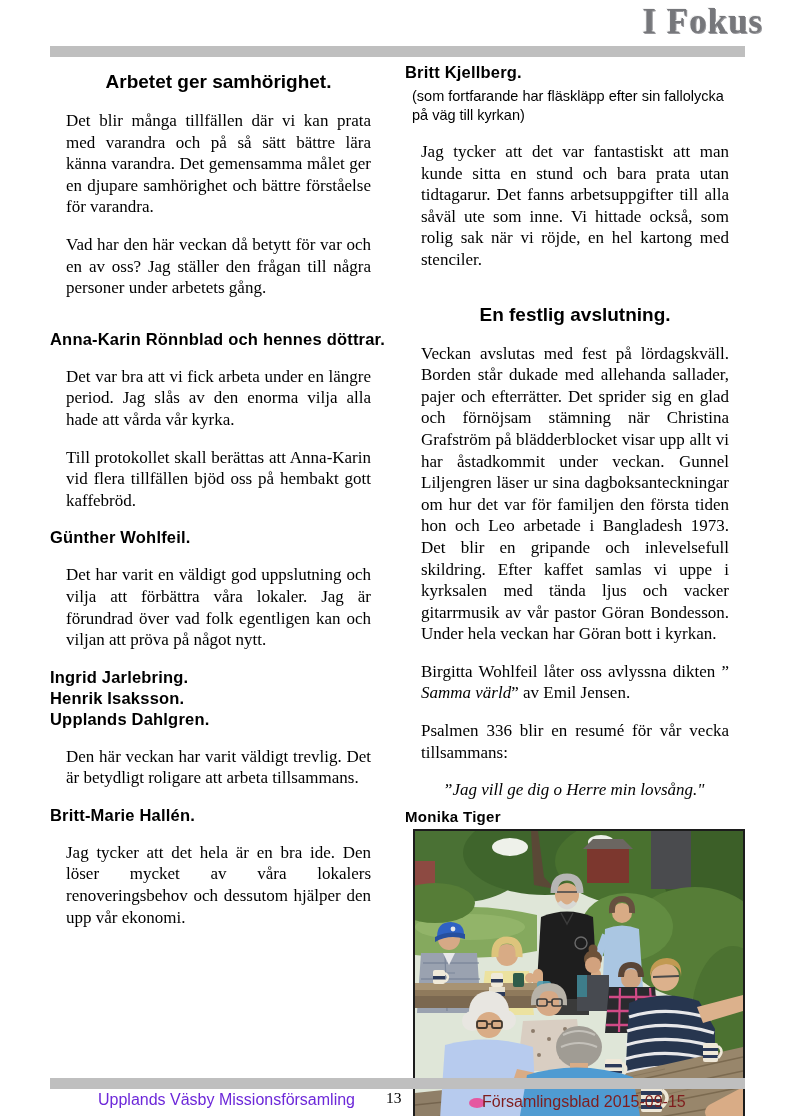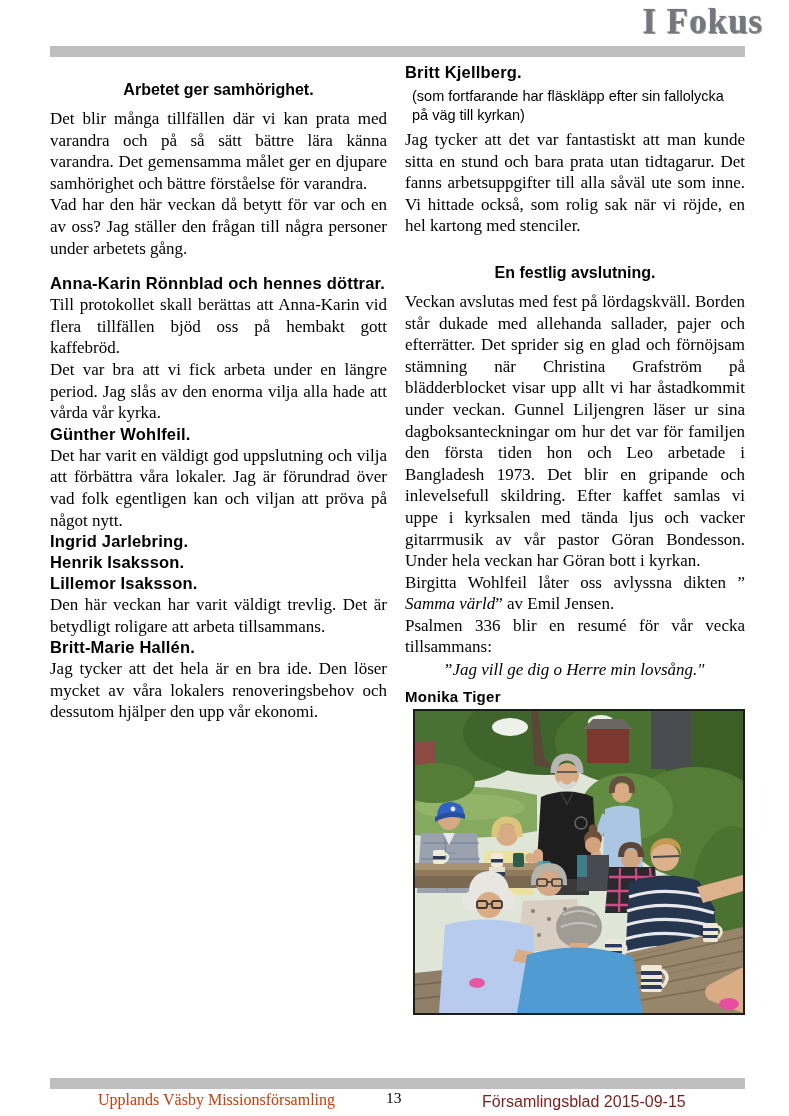--- a/index.html
+++ b/index.html
@@ -18,44 +18,44 @@
     color:var(--title_gray);letter-spacing:1px;
     text-shadow:-1px -1px 0 #f2f2f2,1px 1px 0 #98989c;
   }
   .bar{position:absolute;left:50px;width:695px;height:11px;background:var(--bar_gray);}
   .bar.top{top:46px;}
   .bar.bottom{top:1078px;}
   .content{position:absolute;left:50px;top:62px;width:695px;display:flex;gap:18px;}
   .col{width:337px;}
   .col.right{width:340px;}
   .col-heading{
-    font-family:"Liberation Sans",sans-serif;font-weight:bold;font-size:16px;
-    text-align:center;margin:16px 0 6px 0;line-height:24px;
-  }
-  p.body{font-size:17px;line-height:21.6px;text-align:justify;margin:0;}
+    font-family:"Liberation Sans",sans-serif;font-weight:bold;font-size:19px;
+    text-align:center;margin:8px 0 6px 0;line-height:24px;
+  }
+  p.body{font-size:17px;line-height:21.6px;text-align:justify;margin:16px;}
   p.name{
     font-family:"Liberation Sans",sans-serif;font-weight:bold;font-size:16.5px;
     line-height:21px;margin:0;letter-spacing:.2px;
   }
   p.note{font-family:Liberation Sans, sans-serif;font-size:14.5px;line-height:19px;margin:4px;padding-left:3px;}
   .gap{height:14px;}
   .gap.sm{height:8px;}
   p.quote{font-style:italic;font-size:17px;line-height:22px;margin:1px 0 0 38px;}
   p.byline{
     font-family:"Liberation Sans",sans-serif;font-weight:bold;font-size:15px;
     margin:7px 0 4px 0;letter-spacing:.3px;
   }
   .photo-frame{
     margin-left:8px;width:332px;height:306px;border:2px solid #1c1c1c;
     box-sizing:border-box;overflow:hidden;background:#dfe6d8;
   }
   .photo-frame svg{display:block;}
   .footer-left{
     position:absolute;left:98px;top:1091px;
-    font-family:Liberation Serif, serif;font-size:16px;color:#c2410c;
+    font-family:Liberation Sans, sans-serif;font-size:16px;color:#6d28d9;
   }
   .footer-page{
     position:absolute;left:386px;top:1089px;
     font-family:"Liberation Serif",serif;font-size:15.5px;
   }
   .footer-right{
     position:absolute;left:482px;top:1093px;
     font-family:"Liberation Sans",sans-serif;font-size:16px;color:#7f1d1d;
   }
 </style>
@@ -69,31 +69,31 @@
 
   <div class="content">
 
     <div class="col left">
       <h2 class="col-heading">Arbetet ger samhörighet.</h2>
       <p class="body">Det blir många tillfällen där vi kan prata med varandra och på så sätt bättre lära känna varandra. Det gemensamma målet ger en djupare samhörighet och bättre förståelse för varandra.</p>
       <p class="body">Vad har den här veckan då betytt för var och en av oss? Jag ställer den frågan till några personer under arbetets gång.</p>
       <div class="gap"></div>
 
       <p class="name">Anna-Karin Rönnblad och hennes döttrar.</p>
+      <p class="body">Det var bra att vi fick arbeta under en längre period. Jag slås av den enorma vilja alla hade att vårda vår kyrka.</p>
       <p class="body">Till protokollet skall berättas att Anna-Karin vid flera tillfällen bjöd oss på hembakt gott kaffebröd.</p>
-      <p class="body">Det var bra att vi fick arbeta under en längre period. Jag slås av den enorma vilja alla hade att vårda vår kyrka.</p>
 
       <p class="name">Günther Wohlfeil.</p>
       <p class="body">Det har varit en väldigt god uppslutning och vilja att förbättra våra lokaler. Jag är förundrad över vad folk egentligen kan och viljan att pröva på något nytt.</p>
 
       <p class="name">Ingrid Jarlebring.</p>
 
       <p class="name">Henrik Isaksson.</p>
 
-      <p class="name">Lillemor Isaksson.</p>
+      <p class="name">Upplands Dahlgren.</p>
       <p class="body">Den här veckan har varit väldigt trevlig. Det är betydligt roligare att arbeta tillsammans.</p>
 
       <p class="name">Britt-Marie Hallén.</p>
       <p class="body">Jag tycker att det hela är en bra ide. Den löser mycket av våra lokalers renoveringsbehov och dessutom hjälper den upp vår ekonomi.</p>
     </div>
 
     <div class="col right">
       <p class="name">Britt Kjellberg.</p>
       <p class="note">(som fortfarande har fläskläpp efter sin fallolycka på väg till kyrkan)</p>
       <p class="body">Jag tycker att det var fantastiskt att man kunde sitta en stund och bara prata utan tidtagarur. Det fanns arbetsuppgifter till alla såväl ute som inne. Vi hittade också, som rolig sak när vi röjde, en hel kartong med stenciler.</p>

